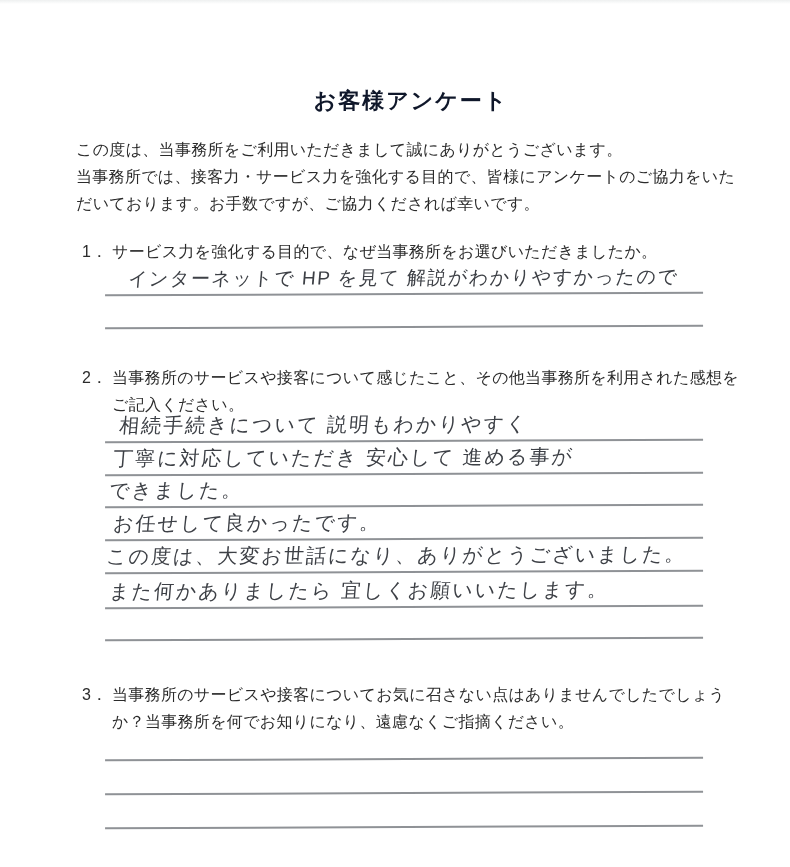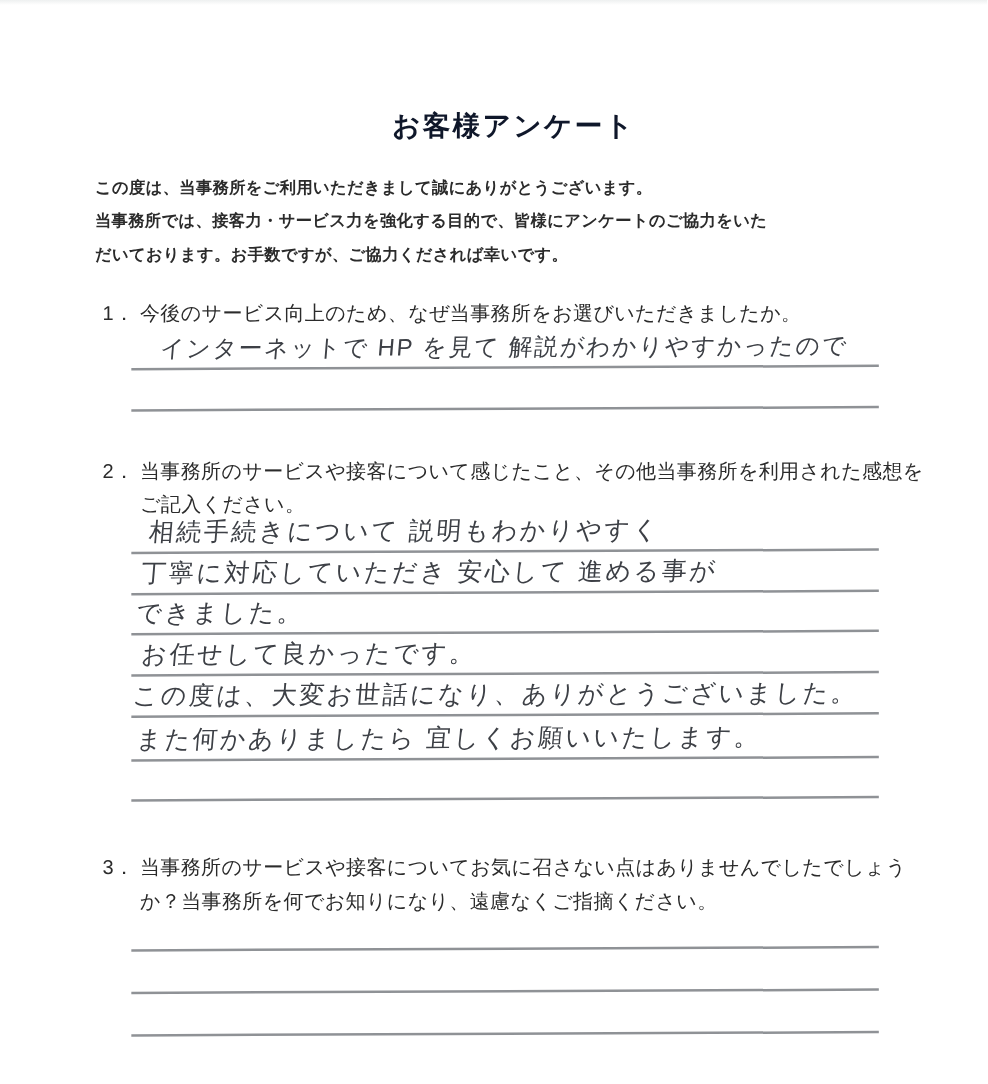--- a/index.html
+++ b/index.html
@@ -33,25 +33,24 @@
     font-weight: 700;
     letter-spacing: 2px;
     color: #0f172a;
   }
   .intro {
     position: absolute;
     left: 76px;
     top: 136px;
     width: 665px;
     margin: 0;
-    font-size: 13px;
+    font-size: 16px;
     line-height: 27px;
     letter-spacing: 0.3px;
     white-space: pre-line;
-    font-weight: bold;
   }
   .question {
     position: absolute;
     display: flex;
     font-size: 16px;
     line-height: 27px;
     letter-spacing: 0.3px;
     width: 680px;
   }
   .q-num { flex: 0 0 30px; }
@@ -86,21 +85,21 @@
   <div class="scan-edge"></div>
 
   <h1 class="title">お客様アンケート</h1>
 
   <p class="intro">この度は、当事務所をご利用いただきまして誠にありがとうございます。
 当事務所では、接客力・サービス力を強化する目的で、皆様にアンケートのご協力をいた
 だいております。お手数ですが、ご協力くだされば幸いです。</p>
 
   <div class="question q1">
     <span class="q-num">1．</span>
-    <span class="q-text">今後のサービス向上のため、なぜ当事務所をお選びいただきましたか。</span>
+    <span class="q-text">サービス力を強化する目的で、なぜ当事務所をお選びいただきましたか。</span>
   </div>
   <div class="answer-row" style="top:261px">
     <span class="hw small" style="left:22px">インターネットで HP を見て 解説がわかりやすかったので</span>
   </div>
   <div class="answer-row" style="top:294px"></div>
 
   <div class="question q2">
     <span class="q-num">2．</span>
     <span class="q-text">当事務所のサービスや接客について感じたこと、その他当事務所を利用された感想を
 ご記入ください。</span>

